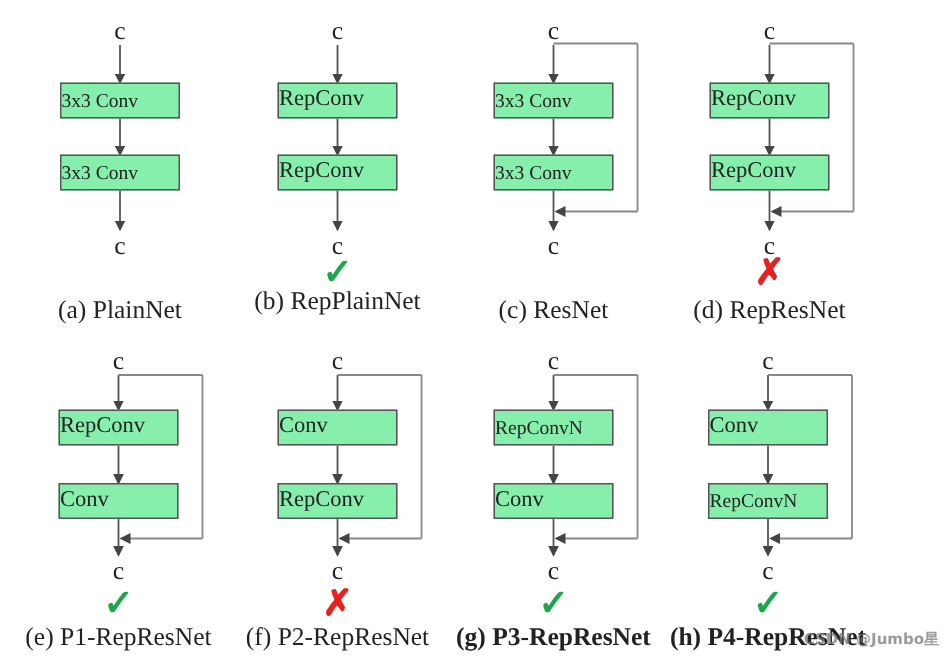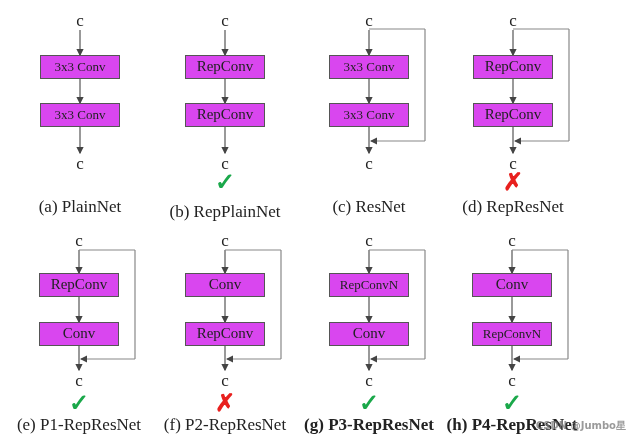--- a/index.html
+++ b/index.html
@@ -1,21 +1,21 @@
 <!DOCTYPE html>
 <html><head>
 <meta charset="utf-8">
 <style>
   html, body { margin: 0; padding: 0; background: #ffffff; }
   body { width: 634px; height: 443px; position: relative; overflow: hidden;
          font-family: "Liberation Serif", "DejaVu Serif", serif; color: #222; }
   .c-label { position: absolute; width: 20px; margin-left: -10px; text-align: center;
              font-size: 17px; line-height: 17px; color: #222; }
-  .box { position: absolute; background: #d946ef; border: 1.5px solid #555;
-         box-sizing: border-box; text-align: center; color: #222; }
+  .box { position: absolute; background: #86efac; border: 1.5px solid #555;
+         box-sizing: border-box; color: #222; }
   .box.top { font-size: 15px; }
   .box.small { font-size: 13px; }
   .mark { position: absolute; width: 30px; margin-left: -15px; text-align: center;
           font-size: 24px; line-height: 24px; font-weight: bold; }
   .mark.check { color: #1aa84a; }
   .mark.cross { color: #e8201e; }
   .caption { position: absolute; width: 170px; margin-left: -85px; text-align: center;
              font-size: 17px; line-height: 20px; white-space: nowrap; color: #222; }
   svg.wires { position: absolute; left: 0; top: 0; overflow: visible; }
   .watermark { position: absolute; right: 8px; bottom: 10px; font-family: "DejaVu Sans", sans-serif;
@@ -77,21 +77,21 @@
     <div class="c-label" style="left: 80px; top: 12px;">c</div>
     <div class="box small" style="left: 40px; top: 55px; width: 80px; height: 24px; line-height: 21px;">3x3 Conv</div>
     <div class="box small" style="left: 40px; top: 103px; width: 80px; height: 24px; line-height: 21px;">3x3 Conv</div>
     <div class="c-label" style="left: 80px; top: 155px;">c</div>
     <div class="caption" style="left: 80px; top: 197px;">(a) PlainNet</div>
     <div class="c-label" style="left: 225px; top: 12px;">c</div>
     <div class="box top" style="left: 185px; top: 55px; width: 80px; height: 24px; line-height: 21px;">RepConv</div>
     <div class="box top" style="left: 185px; top: 103px; width: 80px; height: 24px; line-height: 21px;">RepConv</div>
     <div class="c-label" style="left: 225px; top: 155px;">c</div>
     <div class="mark check" style="left: 225px; top: 170px;">✓</div>
-    <div class="caption" style="left: 225px; top: 202px;">(b) RepPlainNet</div>
+    <div class="caption" style="left: 225px; top: 191px;">(b) RepPlainNet</div>
     <div class="c-label" style="left: 369px; top: 12px;">c</div>
     <div class="box small" style="left: 329px; top: 55px; width: 80px; height: 24px; line-height: 21px;">3x3 Conv</div>
     <div class="box small" style="left: 329px; top: 103px; width: 80px; height: 24px; line-height: 21px;">3x3 Conv</div>
     <div class="c-label" style="left: 369px; top: 155px;">c</div>
     <div class="caption" style="left: 369px; top: 197px;">(c) ResNet</div>
     <div class="c-label" style="left: 513px; top: 12px;">c</div>
     <div class="box top" style="left: 473px; top: 55px; width: 80px; height: 24px; line-height: 21px;">RepConv</div>
     <div class="box top" style="left: 473px; top: 103px; width: 80px; height: 24px; line-height: 21px;">RepConv</div>
     <div class="c-label" style="left: 513px; top: 155px;">c</div>
     <div class="mark cross" style="left: 513px; top: 170px;">✗</div>

